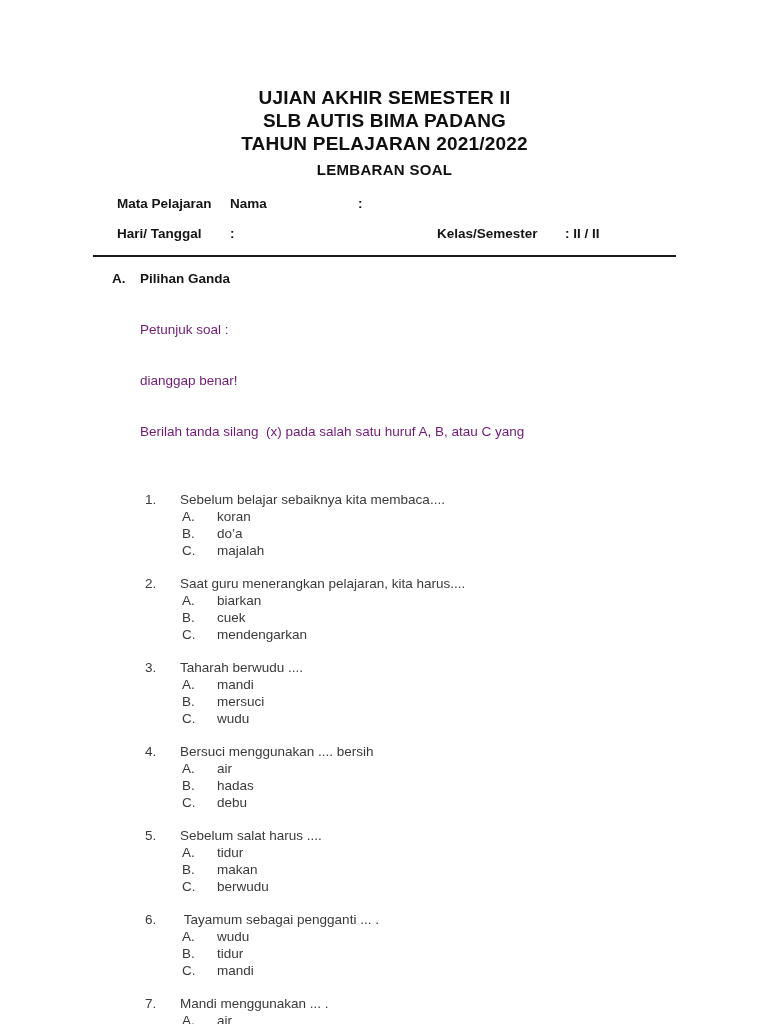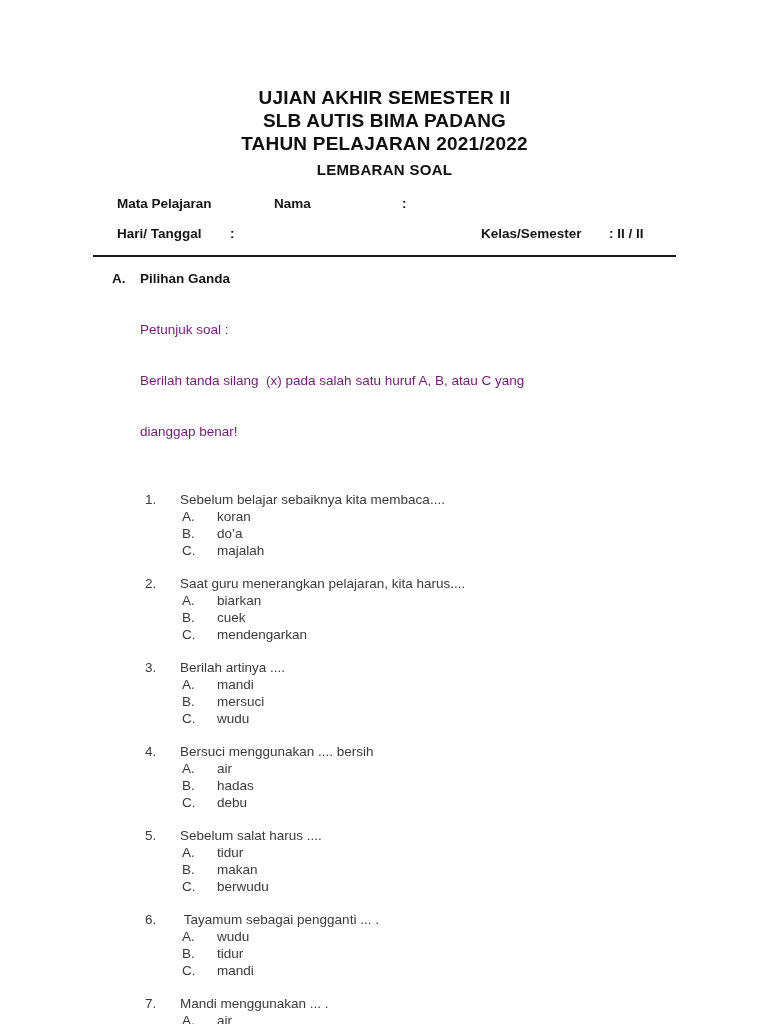--- a/index.html
+++ b/index.html
@@ -38,21 +38,21 @@
   .meta { margin: 16px 0 0 24px; color: #151515; }
   .meta-row {
     display: flex;
     font-size: 13.5px;
     font-weight: bold;
     line-height: 17px;
     margin-bottom: 13px;
   }
   .meta-label-left  { width: 113px; }
   .meta-value-left  { width: 207px; }
-  .meta-label-right { width: 128px; margin-left: 44px; }
+  .meta-label-right { width: 128px; }
   .meta-value-right { flex: 1; }
 
   .rule {
     border: none;
     border-top: 2px solid #1a1a1a;
     margin-top: 6px;
     width: 583px;
   }
 
   
@@ -112,22 +112,22 @@
 
   <hr class="rule">
 
   <div class="section">
     <div class="section-header">
       <span class="sec-letter">A.</span>
       <span>Pilihan Ganda</span>
     </div>
     <div class="instructions">
       <div>Petunjuk soal :</div>
+      <div>dianggap benar!</div>
       <div>Berilah tanda silang  (x) pada salah satu huruf A, B, atau C yang</div>
-      <div>dianggap benar!</div>
     </div>
   </div>
 
   <div class="questions">
 
     <div class="question">
       <div class="q-line">
         <span class="q-num">1.</span>
         <span class="q-text">Sebelum belajar sebaiknya kita membaca....</span>
       </div>
@@ -164,21 +164,21 @@
         <div class="option">
           <span class="opt-letter">C.</span>
           <span>mendengarkan</span>
         </div>
       </div>
     </div>
 
     <div class="question">
       <div class="q-line">
         <span class="q-num">3.</span>
-        <span class="q-text">Berilah artinya ....</span>
+        <span class="q-text">Taharah berwudu ....</span>
       </div>
       <div class="options">
         <div class="option">
           <span class="opt-letter">A.</span>
           <span>mandi</span>
         </div>
         <div class="option">
           <span class="opt-letter">B.</span>
           <span>mersuci</span>
         </div>

